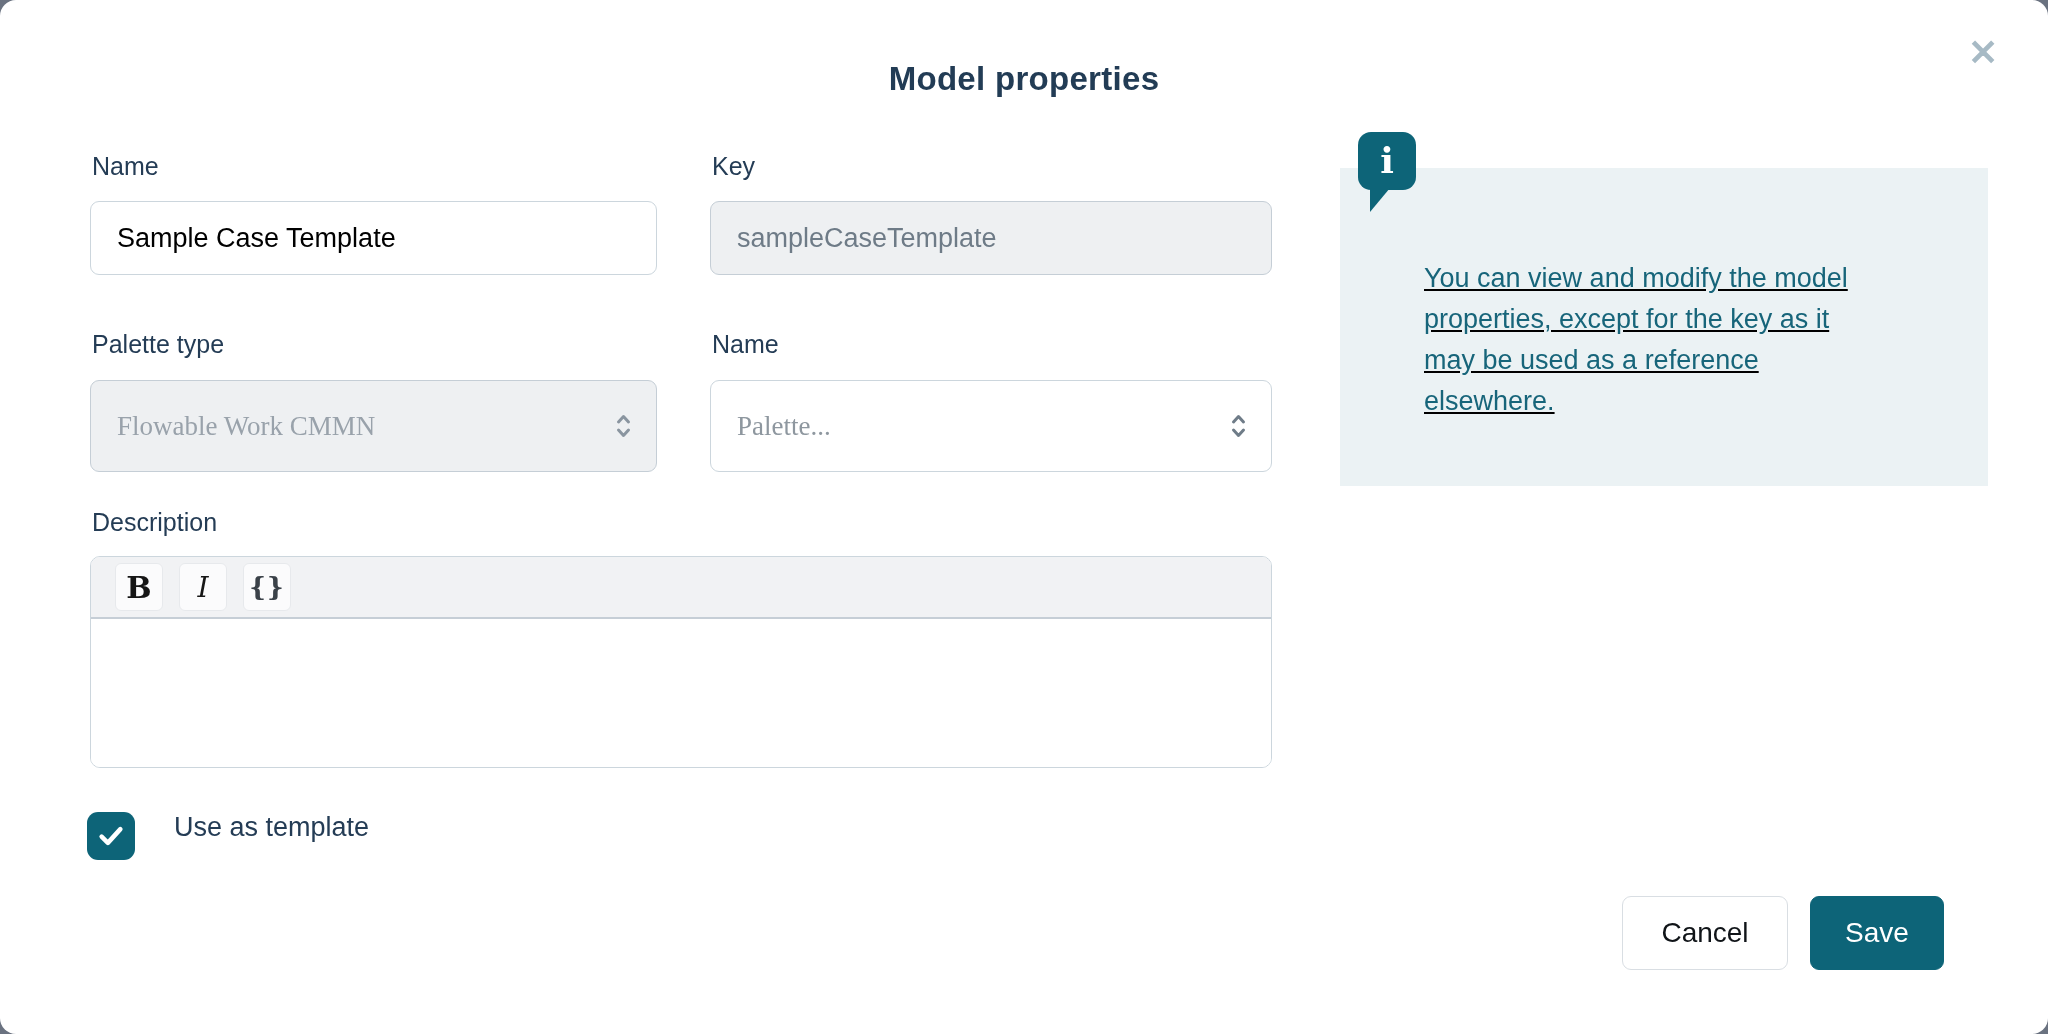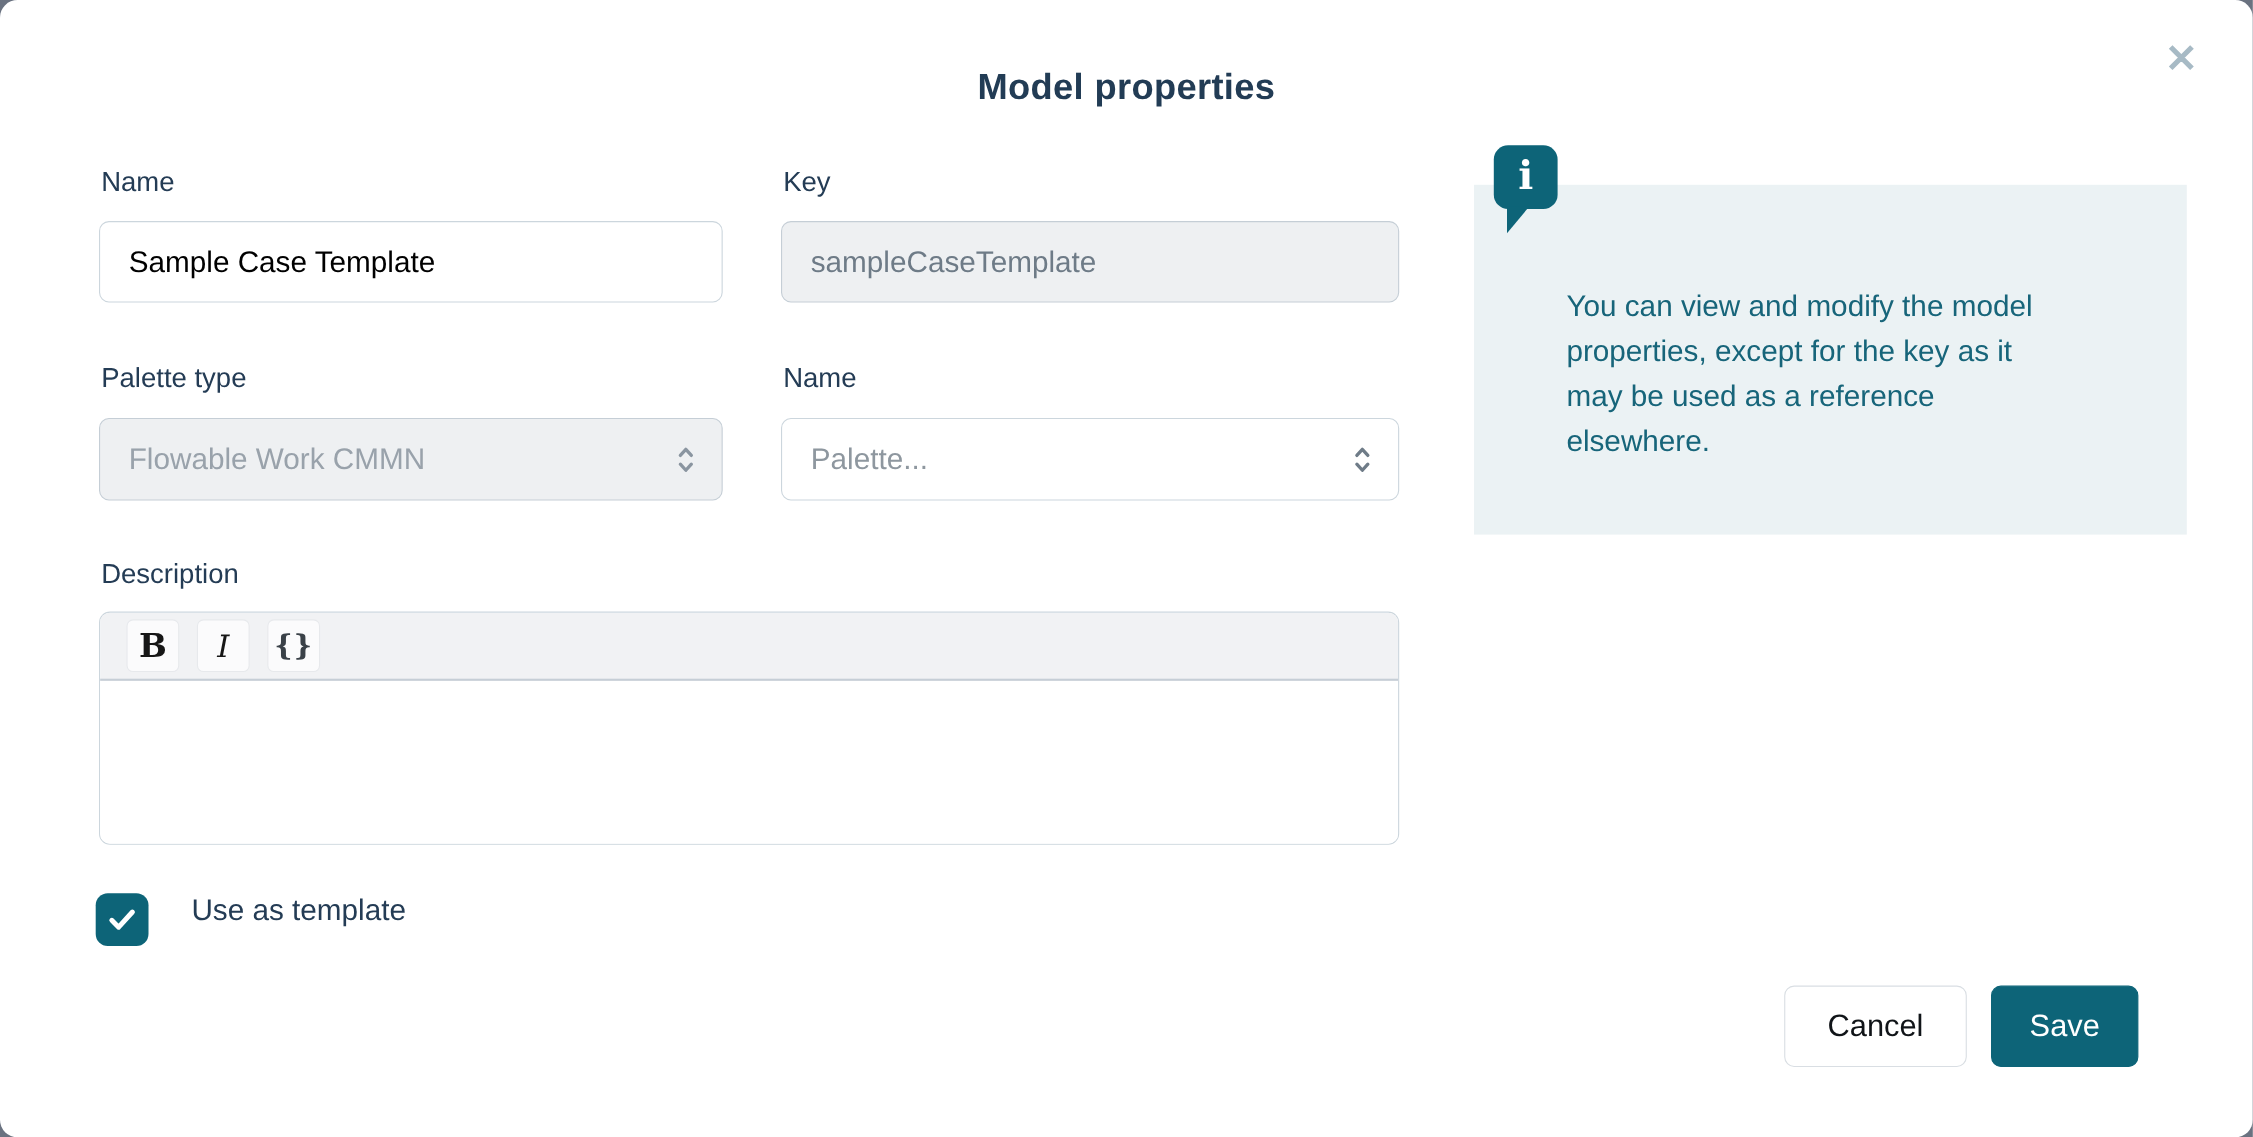--- a/index.html
+++ b/index.html
@@ -66,30 +66,31 @@
   }
   .inp-name { top: 201px; left: 90px;  width: 567px; }
   .inp-key  {
     top: 201px; left: 710px; width: 562px;
     background: #eef0f2;
     border-color: #c5ced6;
     color: #6e7b87;
   }
   .select-box {
     position: absolute;
-    height: 75px;
+    height: 92px;
     border: 1px solid #ccd6dd;
     border-radius: 9px;
     background: #ffffff;
     display: flex;
     align-items: center;
     justify-content: space-between;
     padding: 0 24px 0 26px;
     font-size: 27px;
     cursor: pointer;
+    font-family: Liberation Serif, serif;
   }
   .sel-palette {
     top: 380px; left: 90px; width: 567px;
     background: #eef0f2;
     border-color: #c5ced6;
     color: #99a2ab;
     cursor: default;
   }
   .sel-tags {
     top: 380px; left: 710px; width: 562px;
@@ -154,20 +155,21 @@
     font-size: 27px;
     color: #243c55;
   }
   
   .info-panel {
     position: absolute;
     top: 168px; left: 1340px;
     width: 648px; height: 318px;
     background: #ebf2f4;
     padding: 90px 60px 0 84px;
+    text-decoration: underline;
   }
   .info-text {
     font-size: 27px;
     line-height: 41px;
     color: #17657a;
     max-width: 440px;
   }
   .info-icon {
     position: absolute;
     top: 132px; left: 1358px;

